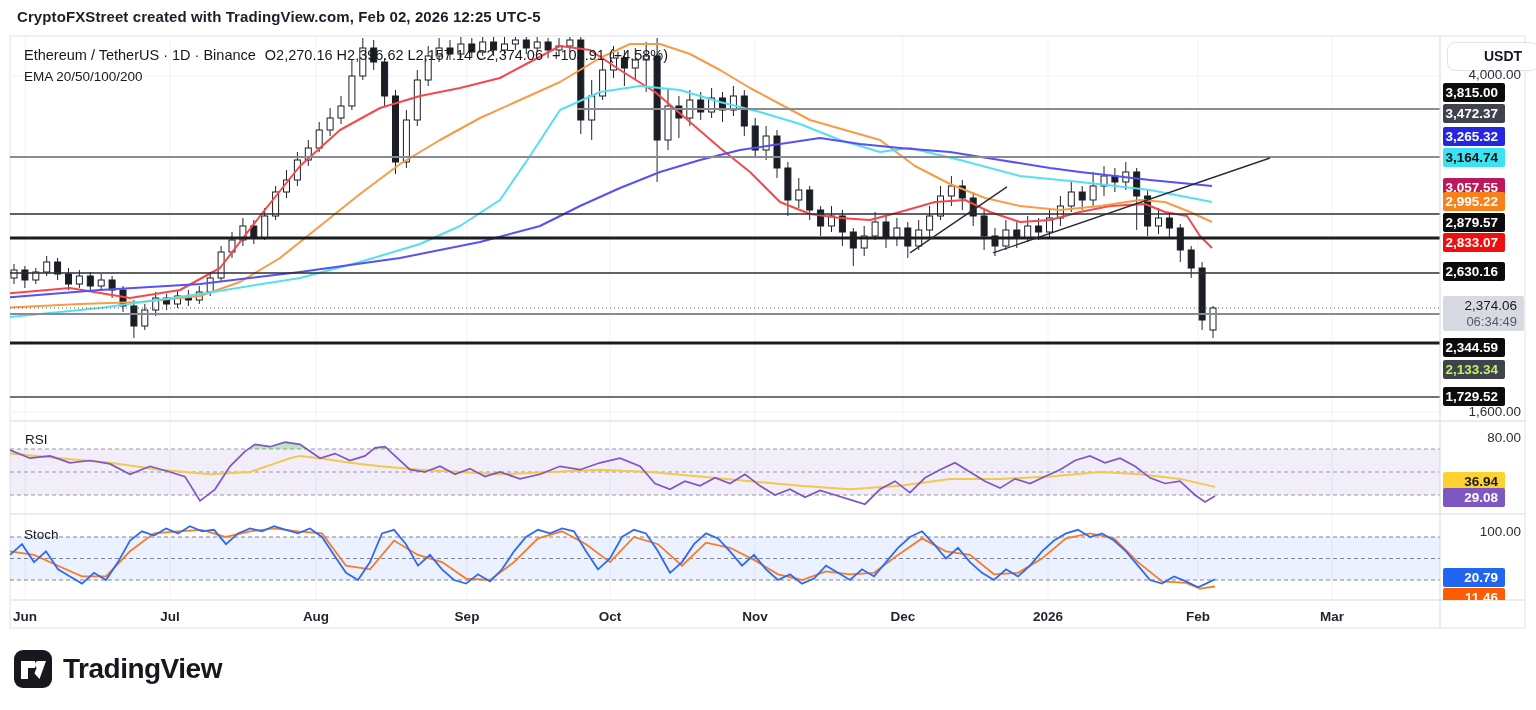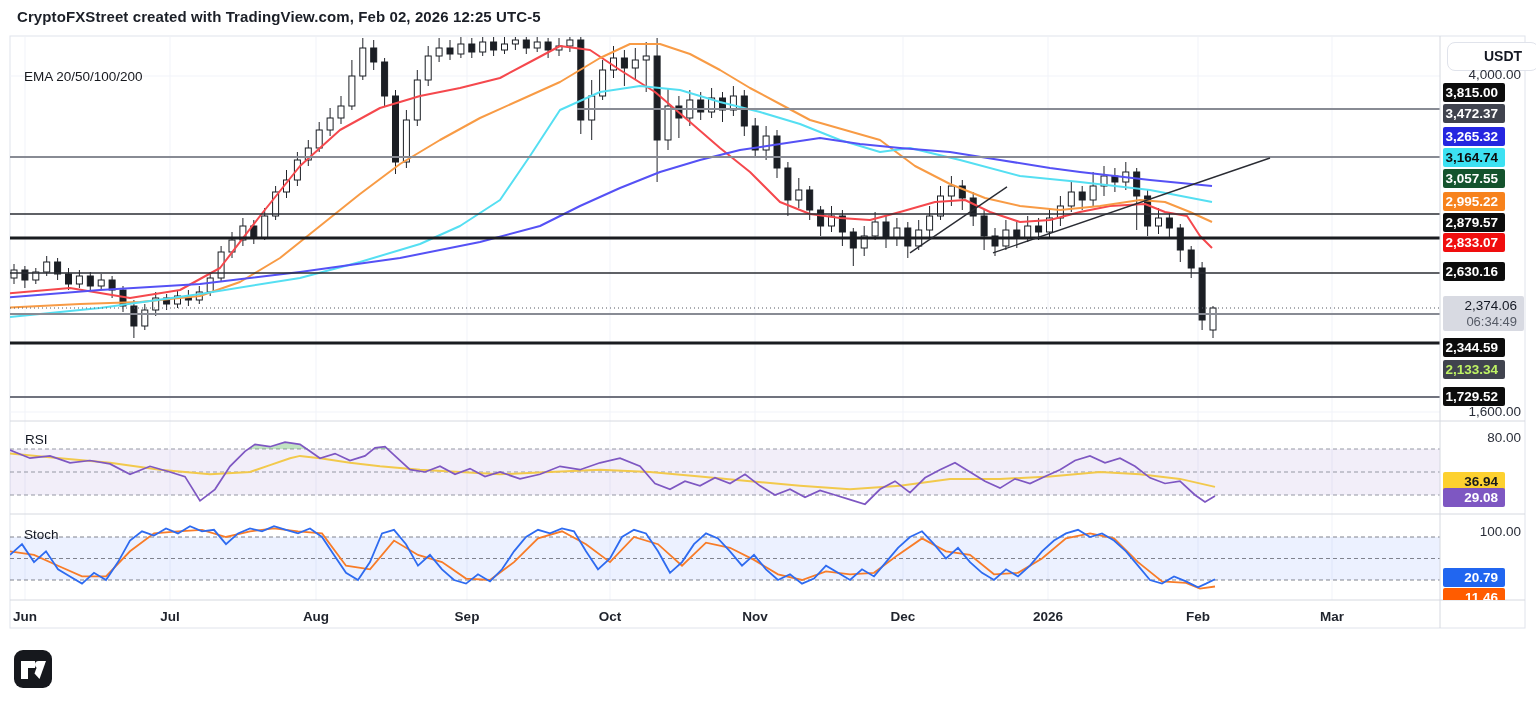--- a/index.html
+++ b/index.html
@@ -315,20 +315,23 @@
         <polyline points="10,554.9 22,544.2 34,562.1 46,551.3 58,569.3 70,576.4 82,583.6 94,572.8 106,580.0 118,562.1 130,540.6 142,531.3 154,535.6 166,528.4 178,533.4 190,526.2 202,531.3 214,529.8 226,544.2 238,533.4 250,528.4 262,531.3 274,526.2 286,529.8 298,533.4 310,528.4 322,537.0 334,554.9 346,572.8 358,580.0 370,562.1 382,533.4 394,529.8 406,544.2 418,565.7 430,554.9 442,569.3 454,580.0 466,583.6 478,574.3 490,581.4 502,569.3 514,551.3 526,537.0 538,529.8 550,533.4 562,528.4 574,531.3 586,551.3 598,569.3 610,558.5 622,537.0 634,529.8 646,533.4 658,551.3 670,572.8 682,562.1 694,544.2 706,533.4 718,538.4 730,551.3 742,565.7 754,554.9 766,569.3 778,580.0 790,574.3 802,583.6 814,578.6 826,565.7 838,572.8 850,580.0 862,569.3 874,576.4 886,562.1 898,547.8 910,537.0 922,531.3 934,544.2 946,558.5 958,547.8 970,562.1 982,572.8 994,580.0 1006,569.3 1018,576.4 1030,565.7 1042,551.3 1054,540.6 1066,533.4 1078,529.8 1090,537.0 1102,533.4 1114,540.6 1126,551.3 1138,565.7 1150,580.0 1162,583.6 1174,576.4 1186,581.4 1198,587.2 1206,583.6 1215,579.3" fill="none" stroke="#2e6bf0" stroke-width="1.8"></polyline>
       </g>
       <line x1="10" y1="421" x2="1525" y2="421" stroke="#d6d9e0" stroke-width="1"></line>
       <line x1="10" y1="514" x2="1525" y2="514" stroke="#d6d9e0" stroke-width="1"></line>
       <line x1="10" y1="600" x2="1525" y2="600" stroke="#d6d9e0" stroke-width="1"></line>
       <line x1="1440" y1="36" x2="1440" y2="628" stroke="#d6d9e0" stroke-width="1"></line>
     </svg>
 
   <div id="attribution" class="abs">CryptoFXStreet created with TradingView.com, Feb 02, 2026 12:25 UTC-5</div>
 
+  <div id="hline1" class="abs">
+    <span>Ethereum / TetherUS · 1D · Binance</span><span>O2,270.16  H2,396.62  L2,157.14  C2,374.06</span><span>+103.91 (+4.58%)</span>
+  </div>
   <div id="hline2" class="abs">EMA 20/50/100/200</div>
 
   <div id="usdt-btn" class="abs">USDT</div>
 
   <div class="abs panel-label" style="left:25px;top:432px;">RSI</div>
   <div class="abs panel-label" style="left:24px;top:527px;">Stoch</div>
 
   <div id="price-scale" class="abs" style="left:1440px;top:36px;width:86px;height:592px;"></div>
   <div id="time-scale" class="abs" style="left:10px;top:600px;width:1430px;height:28px;"></div>
 
@@ -337,27 +340,28 @@
     <div id="cur-count">06:34:49</div>
   </div>
 
   <div id="tv-logo" class="abs">
     <svg width="40" height="40" viewBox="0 0 40 40" style="position:static">
       <rect x="1" y="1" width="38" height="38" rx="9" fill="#16181d"></rect>
       <path d="M8 12h14v7h-7v11h-7z" fill="#ffffff"></path>
       <circle cx="25.5" cy="15.5" r="3.5" fill="#ffffff"></circle>
       <path d="M26.5 30 L33 12 H26 L21.5 24.5 Z" fill="#ffffff"></path>
     </svg>
+    <span class="wordmark">TradingView</span>
   </div>
 <div class="abs scale-text" style="top: 67px;">4,000.00</div>
     <div class="abs badge" style="background: rgb(12, 12, 12); color: rgb(255, 255, 255); top: 83px;">3,815.00</div>
     <div class="abs badge" style="background: rgb(64, 67, 78); color: rgb(255, 255, 255); top: 104px;">3,472.37</div>
     <div class="abs badge" style="background: rgb(37, 38, 224); color: rgb(255, 255, 255); top: 127px;">3,265.32</div>
     <div class="abs badge" style="background: rgb(60, 225, 242); color: rgb(12, 12, 12); top: 148px;">3,164.74</div>
-    <div class="abs badge" style="background: #14532d; color: rgb(255, 255, 255); top: 169px;">3,057.55</div>
+    <div class="abs badge" style="background: #be185d; color: rgb(255, 255, 255); top: 178px;">3,057.55</div>
     <div class="abs badge" style="background: rgb(247, 130, 28); color: rgb(255, 255, 255); top: 192px;">2,995.22</div>
     <div class="abs badge" style="background: rgb(12, 12, 12); color: rgb(255, 255, 255); top: 213px;">2,879.57</div>
     <div class="abs badge" style="background: rgb(240, 14, 14); color: rgb(255, 255, 255); top: 233px;">2,833.07</div>
     <div class="abs badge" style="background: rgb(12, 12, 12); color: rgb(255, 255, 255); top: 262px;">2,630.16</div>
     <div class="abs badge" style="background: rgb(12, 12, 12); color: rgb(255, 255, 255); top: 338px;">2,344.59</div>
     <div class="abs badge" style="background: rgb(64, 67, 78); color: #bef264; top: 360px;">2,133.34</div>
     <div class="abs badge" style="background: rgb(12, 12, 12); color: rgb(255, 255, 255); top: 387px;">1,729.52</div>
     <div class="abs scale-text" style="top: 404px;">1,600.00</div>
     <div class="abs scale-text" style="top: 430px;">80.00</div>
     <div class="abs badge" style="background: rgb(253, 209, 47); color: rgb(26, 26, 26); top: 472px;">36.94</div>

